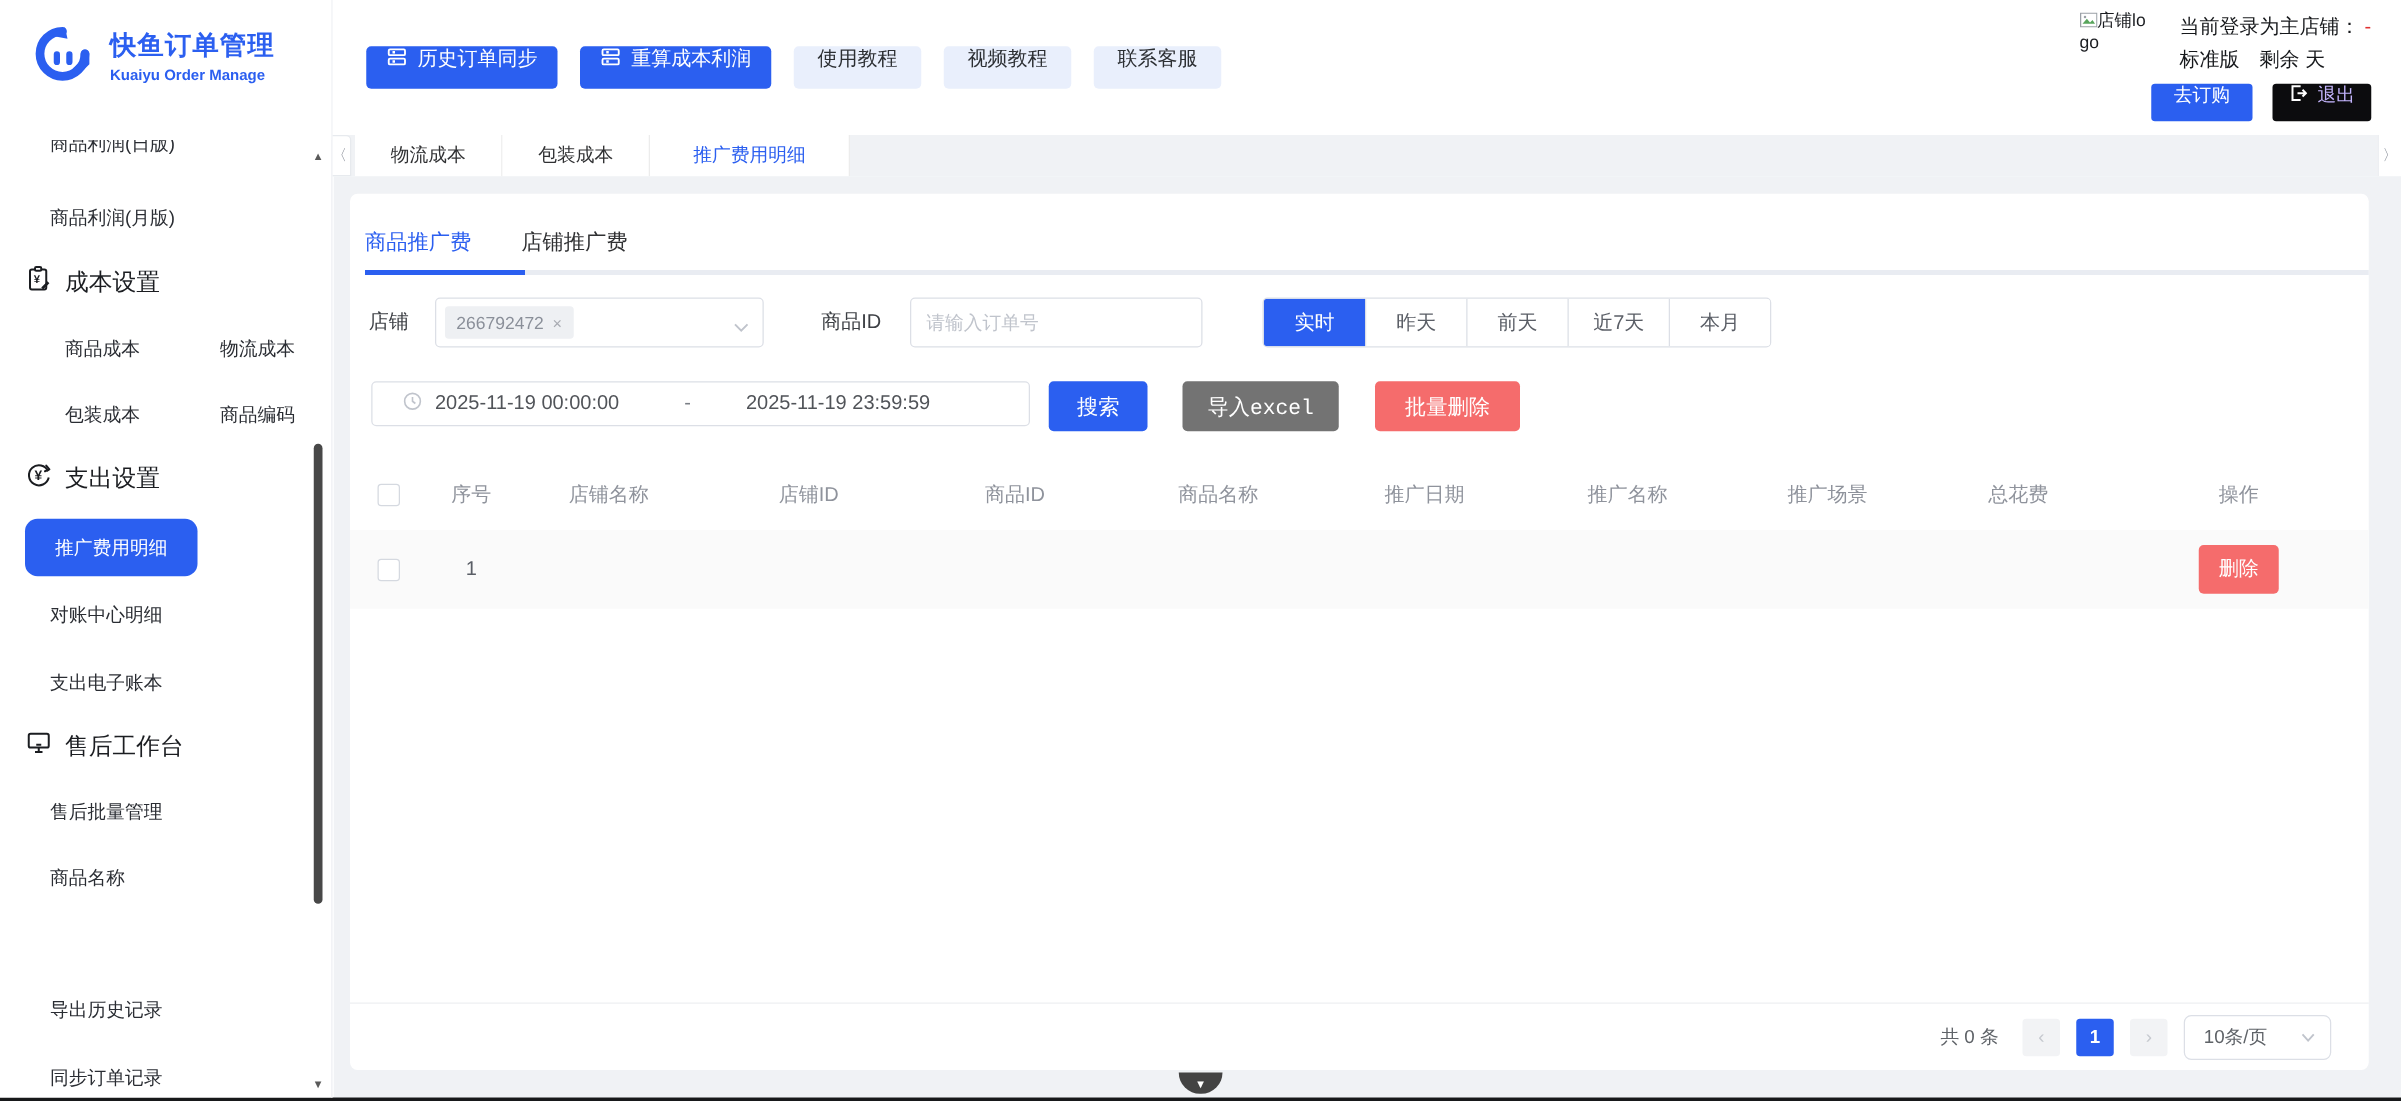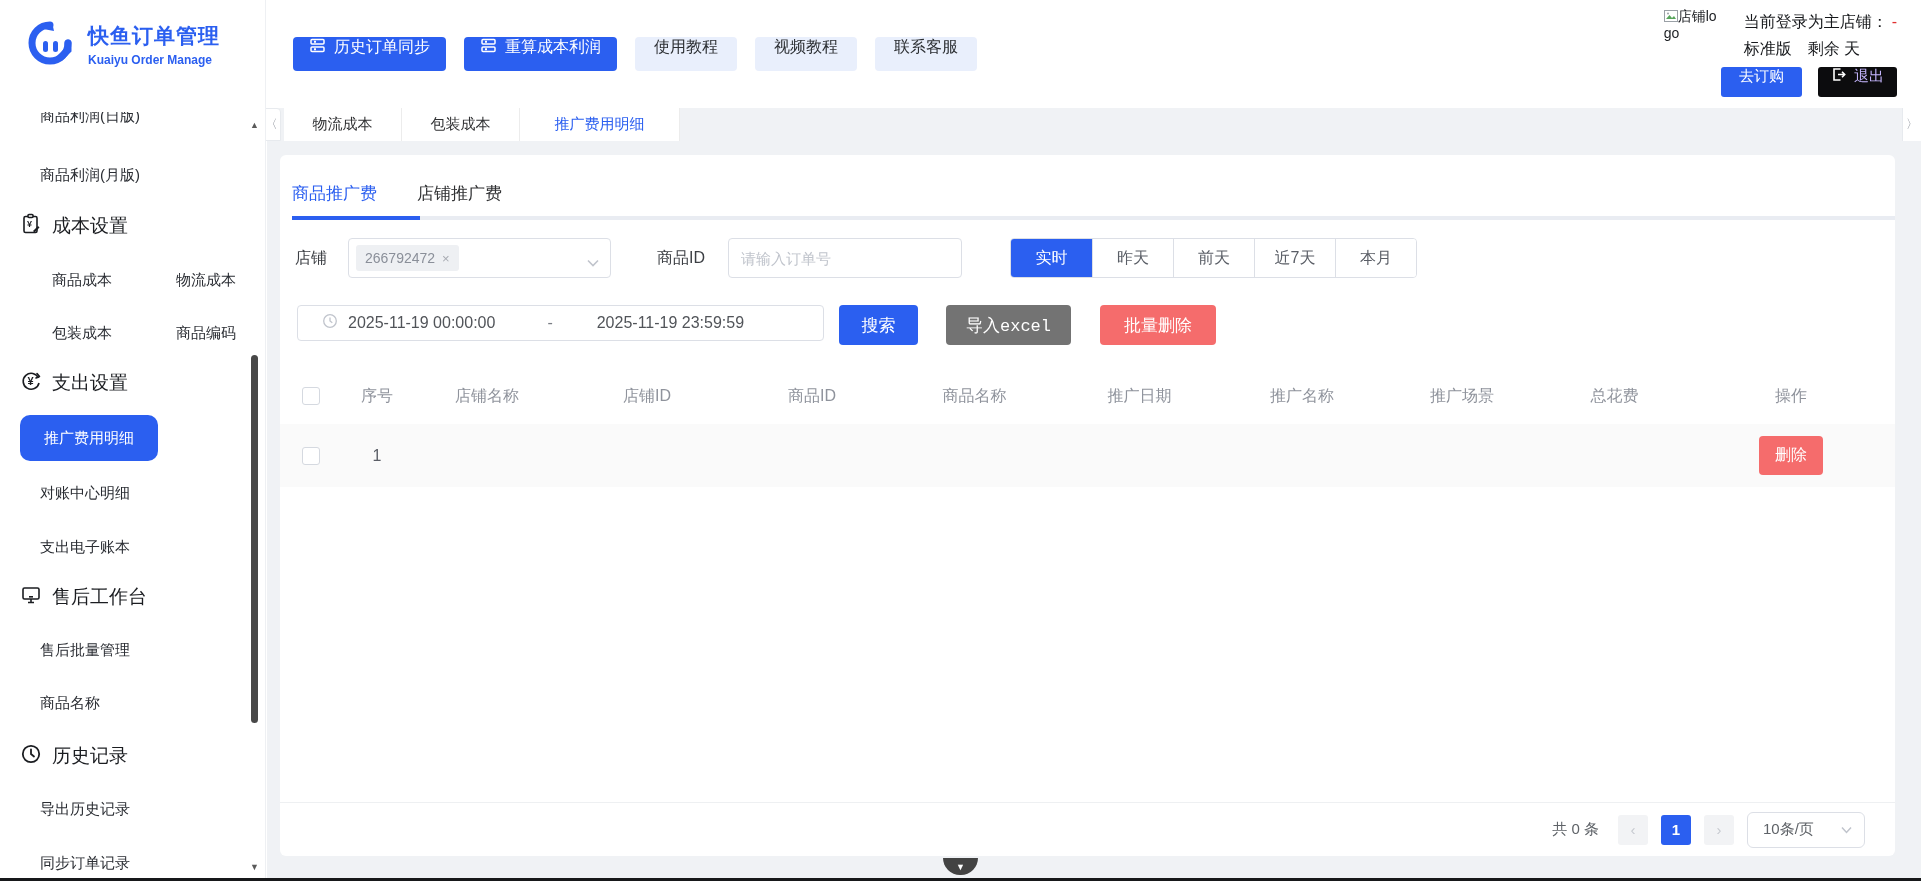--- a/index.html
+++ b/index.html
@@ -181,29 +181,20 @@
         <path d="M8 18.5 H14 M11 15 V18.5"></path>
         <rect x="9" y="12" width="4" height="1.6" fill="#1b1d21" stroke="none"></rect>
       </svg>
     </span>
     <span>售后工作台</span>
   </div>
 
   <div class="menu-entry mi" style="top:638px;">售后批量管理</div>
   <div class="menu-entry mi" style="top:691px;">商品名称</div>
 
-  <div class="menu-entry msec" style="top:742px;">
-    <span>
-      <svg width="22" height="22" viewBox="0 0 22 22" fill="none" stroke="#1b1d21" stroke-width="1.8">
-        <circle cx="11" cy="11" r="8.2"></circle>
-        <path d="M11 6.5 V11 L14 13.5" stroke-linecap="round"></path>
-      </svg>
-    </span>
-    <span>历史记录</span>
-  </div>
 
   <div class="menu-entry mi" style="top:797px;">导出历史记录</div>
   <div class="menu-entry mi" style="top:851px;">同步订单记录</div>
 
   <div class="sb-up">▲</div>
   <div class="sb-thumb"></div>
   <div class="sb-down">▼</div>
 </div>
 
 <div class="topbar">

